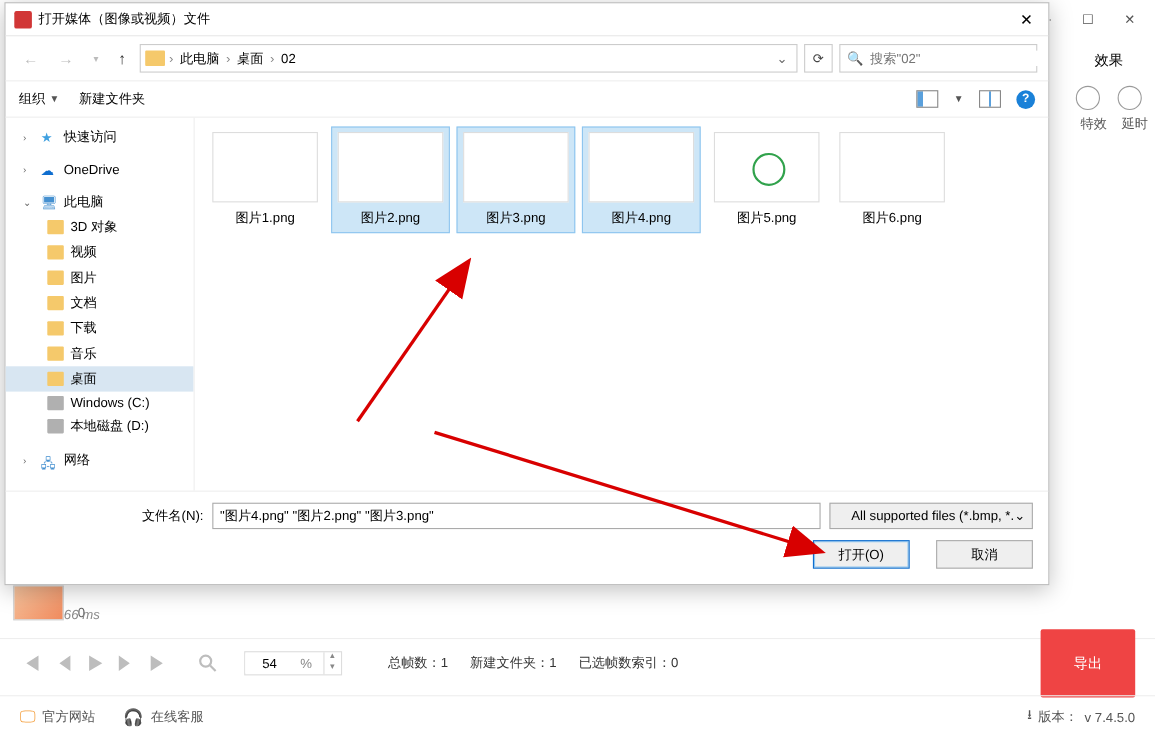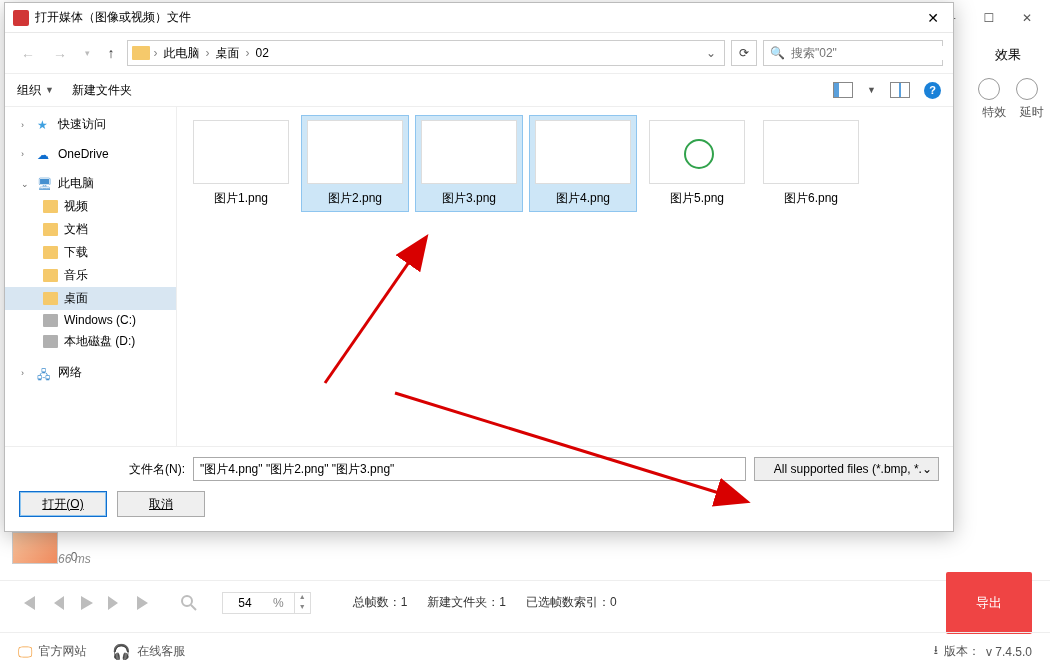--- a/index.html
+++ b/index.html
@@ -84,21 +84,21 @@
 .pv3 { background: linear-gradient(to bottom, #fff 30%, #f6c28c 31%, #fff 32%, #f6c28c 40%, #fff 41%); }
 .pv4 { background: linear-gradient(to bottom, #fff 25%, #f6c28c 26%, #fff 27%); }
 .pv5::after { content:""; position:absolute; top:18px; left:34px; width:26px; height:26px; border:2px solid #31a24c; border-radius:50%; }
 .pv6 { background: repeating-linear-gradient(to bottom, #eee 0, #eee 1px, #fff 1px, #fff 6px); }
 
 .dlg-footer { padding: 10px 14px 14px; display: flex; flex-direction: column; gap: 10px; border-top: 1px solid #eee; }
 .fn-row { display: flex; align-items: center; gap: 8px; }
 .fn-label { white-space: nowrap; }
 .fn-input { flex: 1; border: 1px solid #aaa; height: 24px; padding: 0 6px; }
 .ft-select { width: 185px; border: 1px solid #aaa; height: 24px; padding: 0 6px; display: flex; align-items: center; justify-content: flex-end; cursor: pointer; background: #efefef; }
-.btn-row { display: flex; gap: 10px; text-decoration: underline; }
+.btn-row { display: flex; justify-content: flex-end; gap: 24px; }
 .dlg-btn { width: 88px; height: 26px; border: 1px solid #aaa; background: #efefef; cursor: pointer; }
 .dlg-btn.primary { border: 1px solid #0f6ecf; box-shadow: inset 0 0 0 1px #8ec5ef; }
 
 
 .arrows-svg { position: absolute; left: 0; top: 0; width: 950px; height: 530px; pointer-events: none; z-index: 11; }
 </style>
 </head>
 <body>
 
 <div class="app-window">
@@ -243,21 +243,29 @@
           <span>OneDrive</span>
         </div>
       <div style="height:8px"></div>
       <div class="sb-item">
           <span class="chev">⌄</span>
           <span class="sicon ic-pc">🖥</span>
           <span>此电脑</span>
         </div>
       <div class="sb-item indent">
           <span class="sicon ic-folder"></span>
+          <span>3D 对象</span>
+        </div>
+      <div class="sb-item indent">
+          <span class="sicon ic-folder"></span>
           <span>视频</span>
+        </div>
+      <div class="sb-item indent">
+          <span class="sicon ic-folder"></span>
+          <span>图片</span>
         </div>
       <div class="sb-item indent">
           <span class="sicon ic-folder"></span>
           <span>文档</span>
         </div>
       <div class="sb-item indent">
           <span class="sicon ic-folder"></span>
           <span>下载</span>
         </div>
       <div class="sb-item indent">

